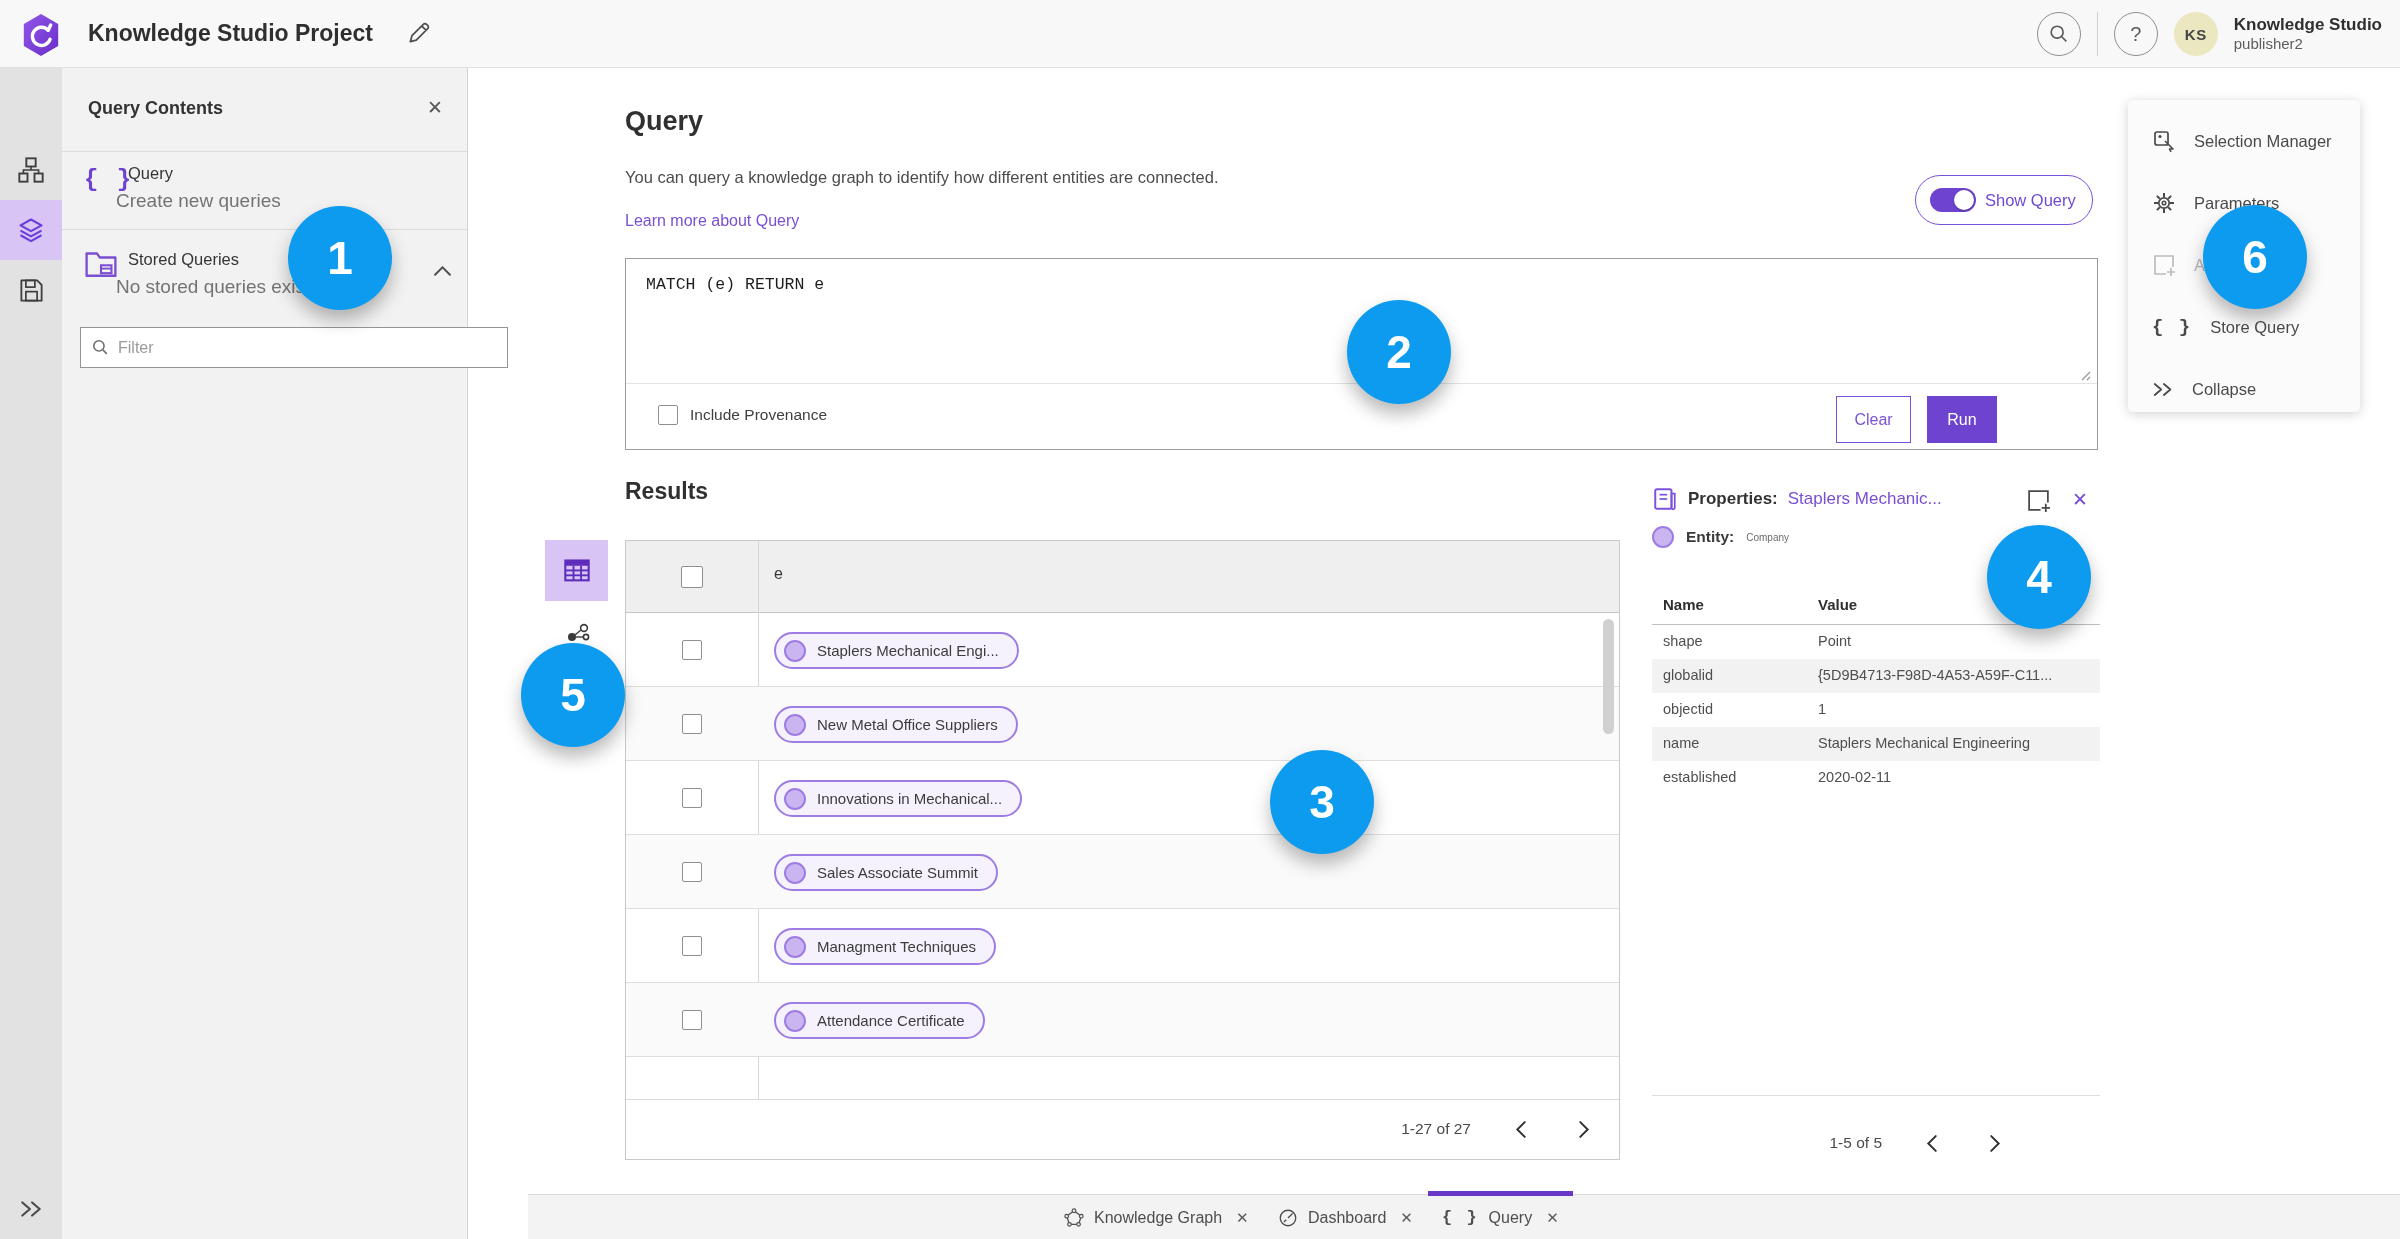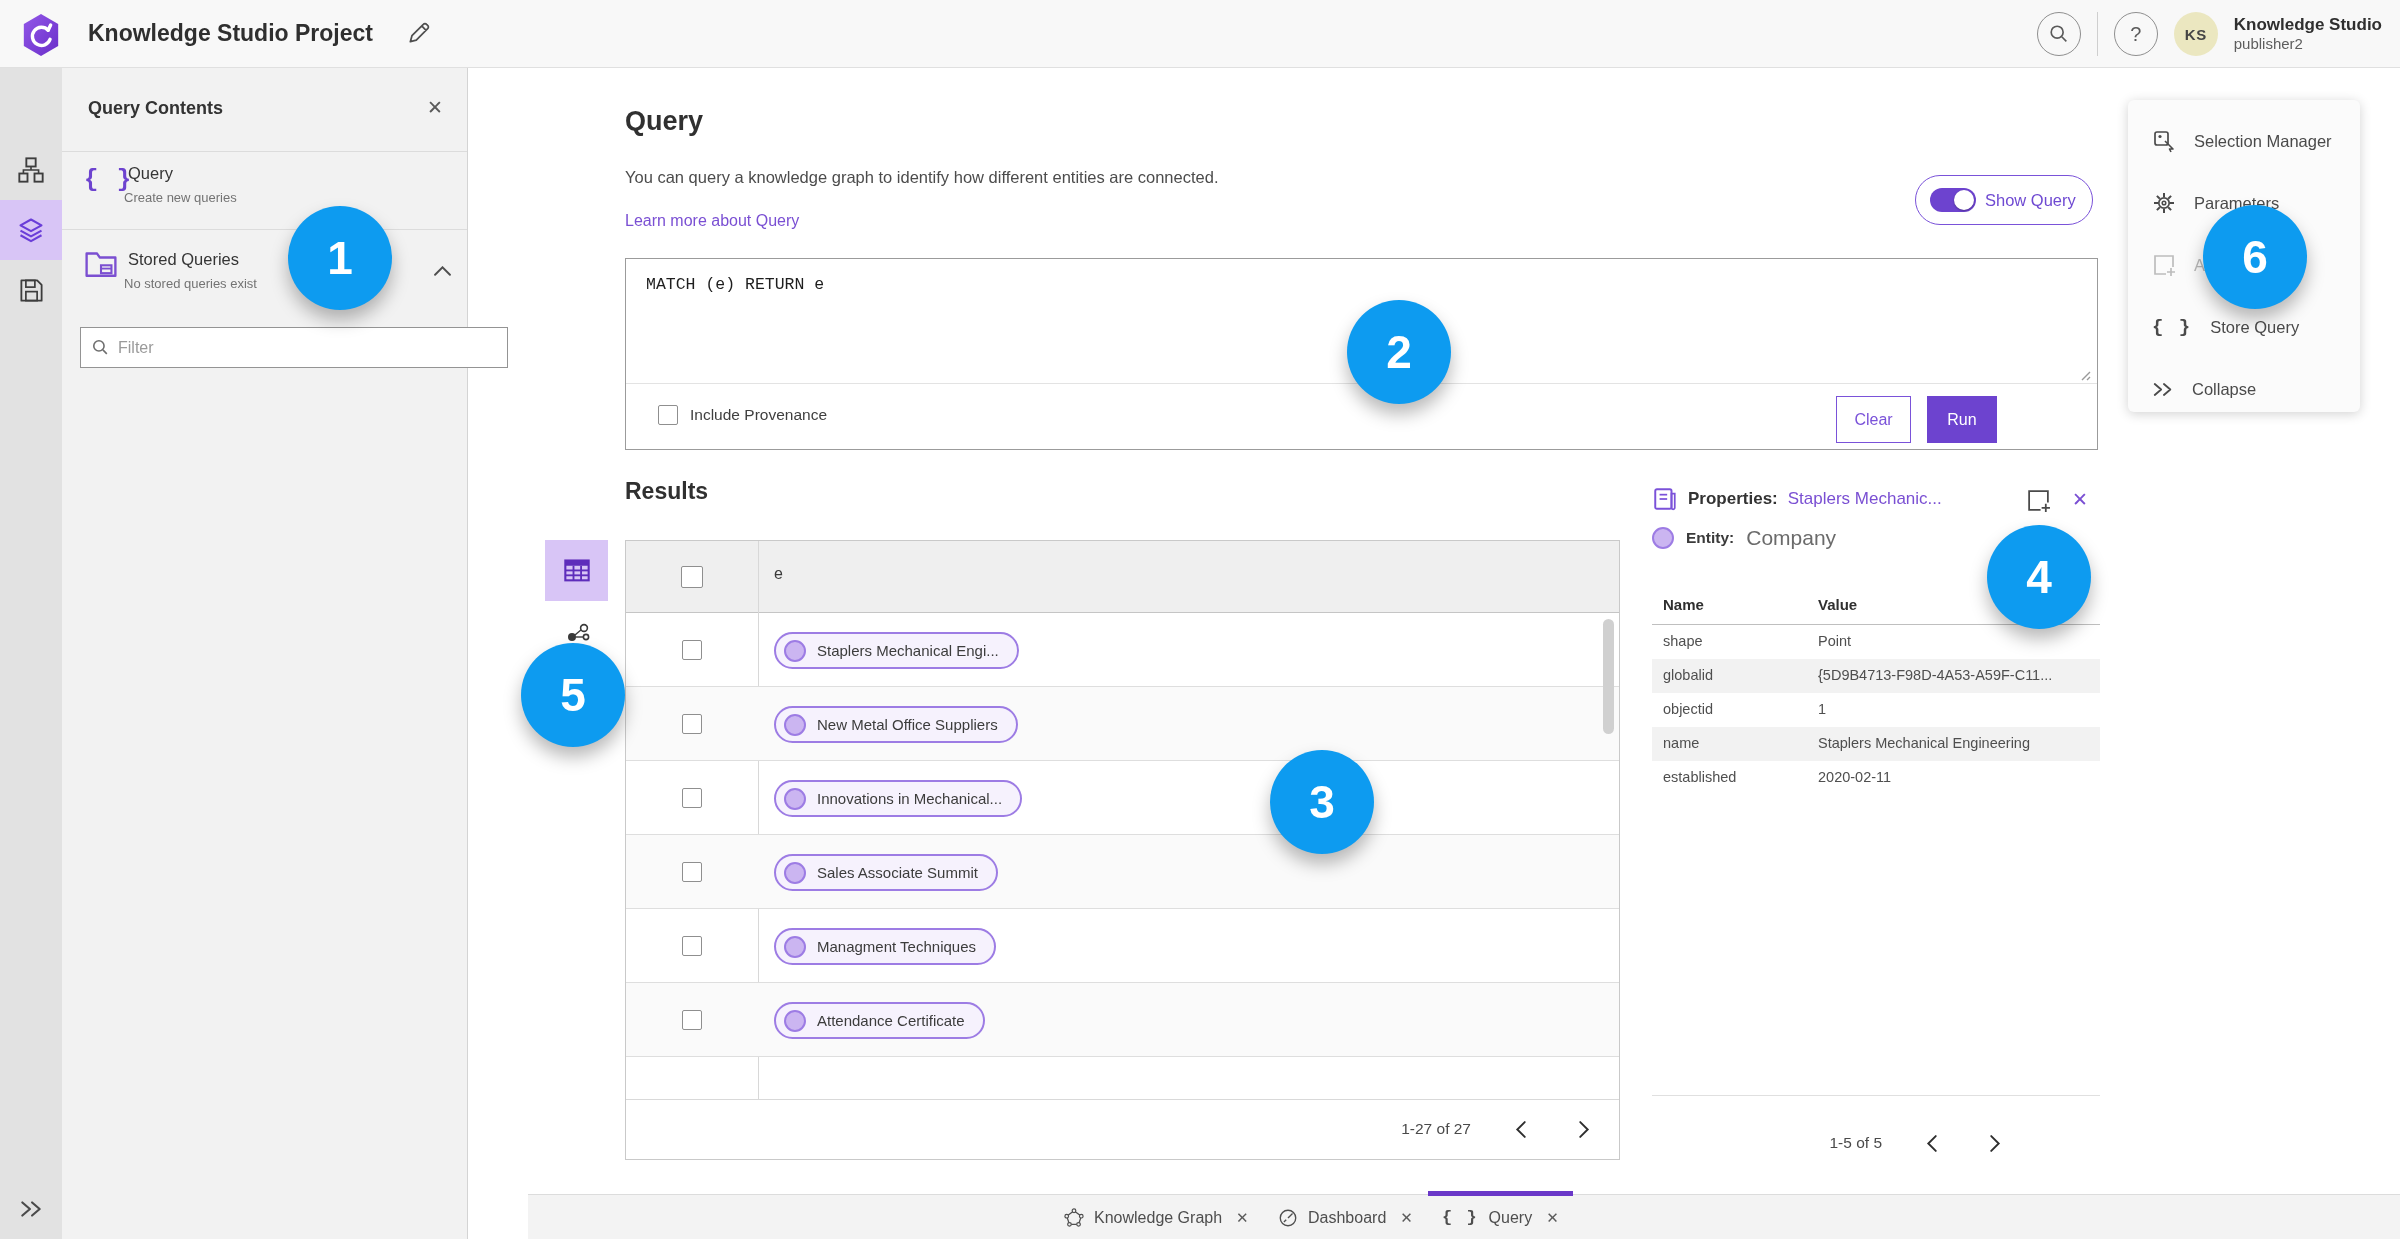--- a/index.html
+++ b/index.html
@@ -29,21 +29,21 @@
   
   #contents { position:absolute; left:62px; top:68px; width:406px; height:1171px; background:#f2f2f2; border-right:1px solid #d4d4d4; z-index:8; }
   #contents-header { position:absolute; left:0; top:0; width:100%; height:84px; border-bottom:1px solid #dcdcdc; }
   #contents-title { position:absolute; left:26px; top:30px; font-size:18px; font-weight:bold; color:#333; }
   #contents-close { position:absolute; right:24px; top:28px; font-size:19px; color:#5a5a5a; cursor:pointer; }
   .panel-item { position:absolute; left:0; width:100%; cursor:pointer; }
   #item-query { top:84px; height:78px; border-bottom:1px solid #dcdcdc; }
   #item-stored { top:170px; height:92px;padding-left:8px; }
   .pi-icon { position:absolute; left:22px; top:14px; }
   .pi-label { position:absolute; left:66px; top:12px; font-size:16.5px; color:#353535; }
-  .pi-sub { position:absolute; left:62px; top:38px; font-size:13px; color:#737373; }
+  .pi-sub { position:absolute; left:54px; top:38px; font-size:19px; color:#737373; }
   #stored-caret { position:absolute; right:16px; top:28px; cursor:pointer; }
   #filter-wrap { position:absolute; left:18px; top:259px; width:428px; height:41px; background:#fff; border:1px solid #949494; display:flex; align-items:center; padding:0 10px; gap:8px; }
   #filter-input { border:none; outline:none; flex:1; font-size:16px; font-family:"Liberation Sans", sans-serif; color:#333; background:transparent; }
   #filter-input::placeholder { color:#9a9a9a; }
   .brace-icon { font-family:"Liberation Mono", monospace; font-weight:bold; color:#6d43cf; font-size:24px; letter-spacing:2px; }
 
   
   #q-heading { position:absolute; left:625px; top:106px; font-size:27px; font-weight:bold; color:#303030; }
   #q-desc { position:absolute; left:625px; top:168px; font-size:16.5px; color:#4c4c4c; }
   #q-learn { position:absolute; left:625px; top:212px; font-size:16px; color:#7a4fd3; cursor:pointer; }
@@ -87,21 +87,21 @@
 
   
   #props { position:absolute; left:1652px; top:486px; width:448px; height:660px; }
   #props-header { position:absolute; left:0; top:0; display:flex; align-items:center; gap:10px; }
   #props-label { font-size:17px; font-weight:bold; color:#333; }
   #props-link { font-size:17px; color:#7a4fd3; cursor:pointer; }
   #props-add { position:absolute; left:374px; top:2px; cursor:pointer; }
   #props-close { position:absolute; left:420px; top:2px; font-size:19px; color:#7a4fd3; cursor:pointer; }
   #props-entity { position:absolute; left:0; top:40px; display:flex; align-items:center; gap:12px; }
   #pe-label { font-size:15.5px; font-weight:bold; color:#3a3a3a; }
-  #pe-value { font-size:21px; color:#6b6b6b; }
+  #pe-value { font-size:10px; color:#6b6b6b; }
   #props-cols { position:absolute; left:0; top:104px; width:448px; height:34px; font-weight:bold; font-size:15px; color:#2f2f2f; }
   #props-cols .c1 { position:absolute; left:11px; top:6px; }
   #props-cols .c2 { position:absolute; left:166px; top:6px; }
   #props-cols-line { position:absolute; left:0; top:138px; width:448px; height:1px; background:#bfbfbf; }
   .prop-row { position:absolute; left:0; width:448px; height:34px; font-size:14.5px; color:#4f4f4f; }
   .prop-row.alt { background:#f2f2f2; }
   .prop-row .c1 { position:absolute; left:11px; top:8px; }
   .prop-row .c2 { position:absolute; left:166px; top:8px; white-space:nowrap; }
   #props-foot-line { position:absolute; left:0; top:609px; width:448px; height:1px; background:#e0e0e0; }
   #props-pager { right:90px; top:642px; }

